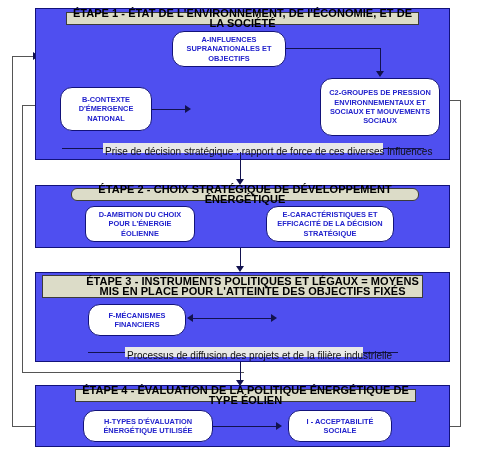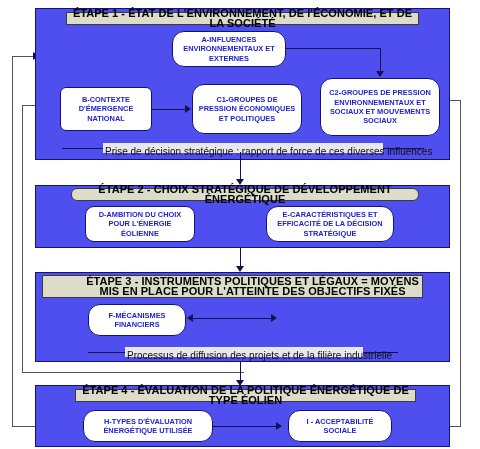--- a/index.html
+++ b/index.html
@@ -102,30 +102,27 @@
   <div class="h-thin" style="left:22px;top:372px;width:222px;"></div>
   <div class="v-thin" style="left:22px;top:105px;height:268px;"></div>
   <div class="h-thin" style="left:22px;top:105px;width:44px;"></div>
   <div class="arrow right" style="left:64px;top:101px;"></div>
 
   <div class="panel" style="left:35px;top:8px;width:415px;height:152px;"></div>
 
   <div class="stage-title" style="left:66px;top:12px;width:353px;height:13px;">ÉTAPE 1 - ÉTAT DE L'ENVIRONNEMENT, DE l'ÉCONOMIE, ET DE LA SOCIÉTÉ</div>
 
   <div class="node" style="left:172px;top:31px;width:114px;height:36px;">
-    <span>A-INFLUENCES ENVIRONNEMENTAUX ET EXTERNES</span>
+    <span>A-INFLUENCES SUPRANATIONALES ET OBJECTIFS</span>
   </div>
 
-  <div class="node" style="left:60px;top:87px;width:92px;height:44px;border-radius:6px;">
+  <div class="node" style="left:60px;top:87px;width:92px;height:44px;">
     <span>B-CONTEXTE D'ÉMERGENCE NATIONAL</span>
   </div>
 
-  <div class="node" style="left:192px;top:84px;width:110px;height:50px;">
-    <span>C1-GROUPES DE PRESSION ÉCONOMIQUES ET POLITIQUES</span>
-  </div>
 
   <div class="node" style="left:320px;top:78px;width:120px;height:58px;">
     <span>C2-GROUPES DE PRESSION ENVIRONNEMENTAUX ET SOCIAUX ET MOUVEMENTS SOCIAUX</span>
   </div>
 
   <div class="h-line" style="left:286px;top:48px;width:95px;"></div>
   <div class="v-line" style="left:380px;top:48px;height:24px;"></div>
   <div class="arrow down" style="left:376px;top:71px;"></div>
 
   <div class="h-line" style="left:152px;top:109px;width:34px;"></div>

